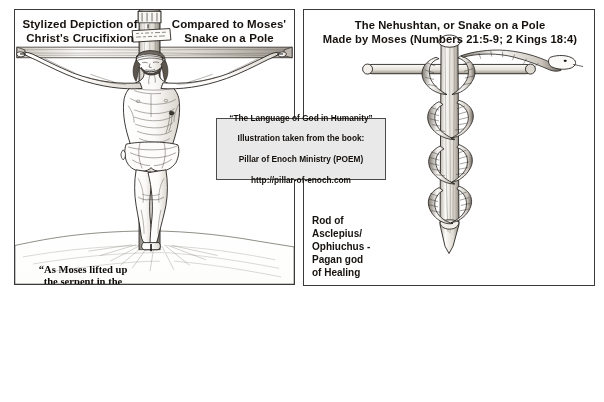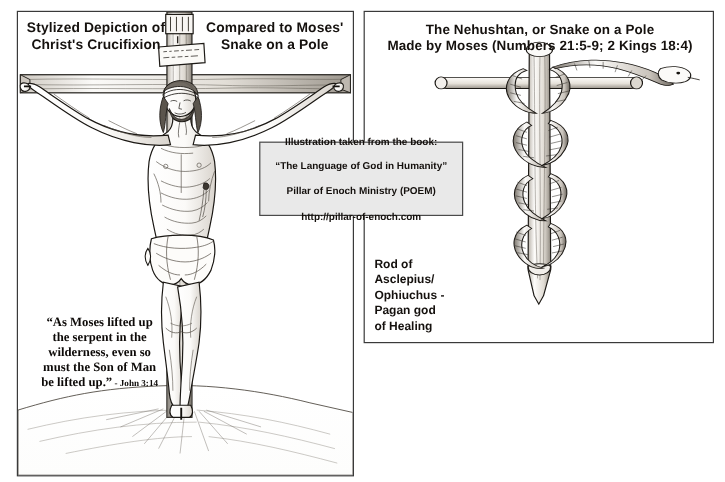--- a/index.html
+++ b/index.html
@@ -13,21 +13,21 @@
   .stage{position:absolute;inset:0;}
 
   
   .panel{
     position:absolute;
     background:#ffffff;
     border:1px solid #3a3a3a;
     box-sizing:border-box;
     overflow:hidden;
   }
-  #panel-left{ left:14px;  top:9px;  width:281px; height:388px; }
+  #panel-left{ left:14px;  top:9px;  width:281px; height:276px; }
   #panel-right{left:303px; top:9px;  width:292px; height:277px; }
 
   
   .hdr{
     position:absolute;
     font-family:"Liberation Sans", sans-serif;
     font-weight:700;
     font-size:11.5px;
     line-height:13.5px;
     color:#15110e;
@@ -525,20 +525,20 @@
             <path d="M38 65 l6 2 M37 72 l7 1.6 M38 79 l7 1.2"></path>
             <path d="M57 64 l-6 2 M58 71 l-7 1.6 M57 78 l-7 1.2"></path>
           </g>
         </svg>
       </div>
     </div>
   </div>
 
   <div id="attrib">
     <div class="inner">
+      <div>“The Language of God in Humanity”</div>
       <div>Illustration taken from the book:</div>
-      <div>“The Language of God in Humanity”</div>
       <div>Pillar of Enoch Ministry (POEM)</div>
       <div>http://pillar-of-enoch.com</div>
     </div>
   </div>
 
 </div>
 
 </body></html>

